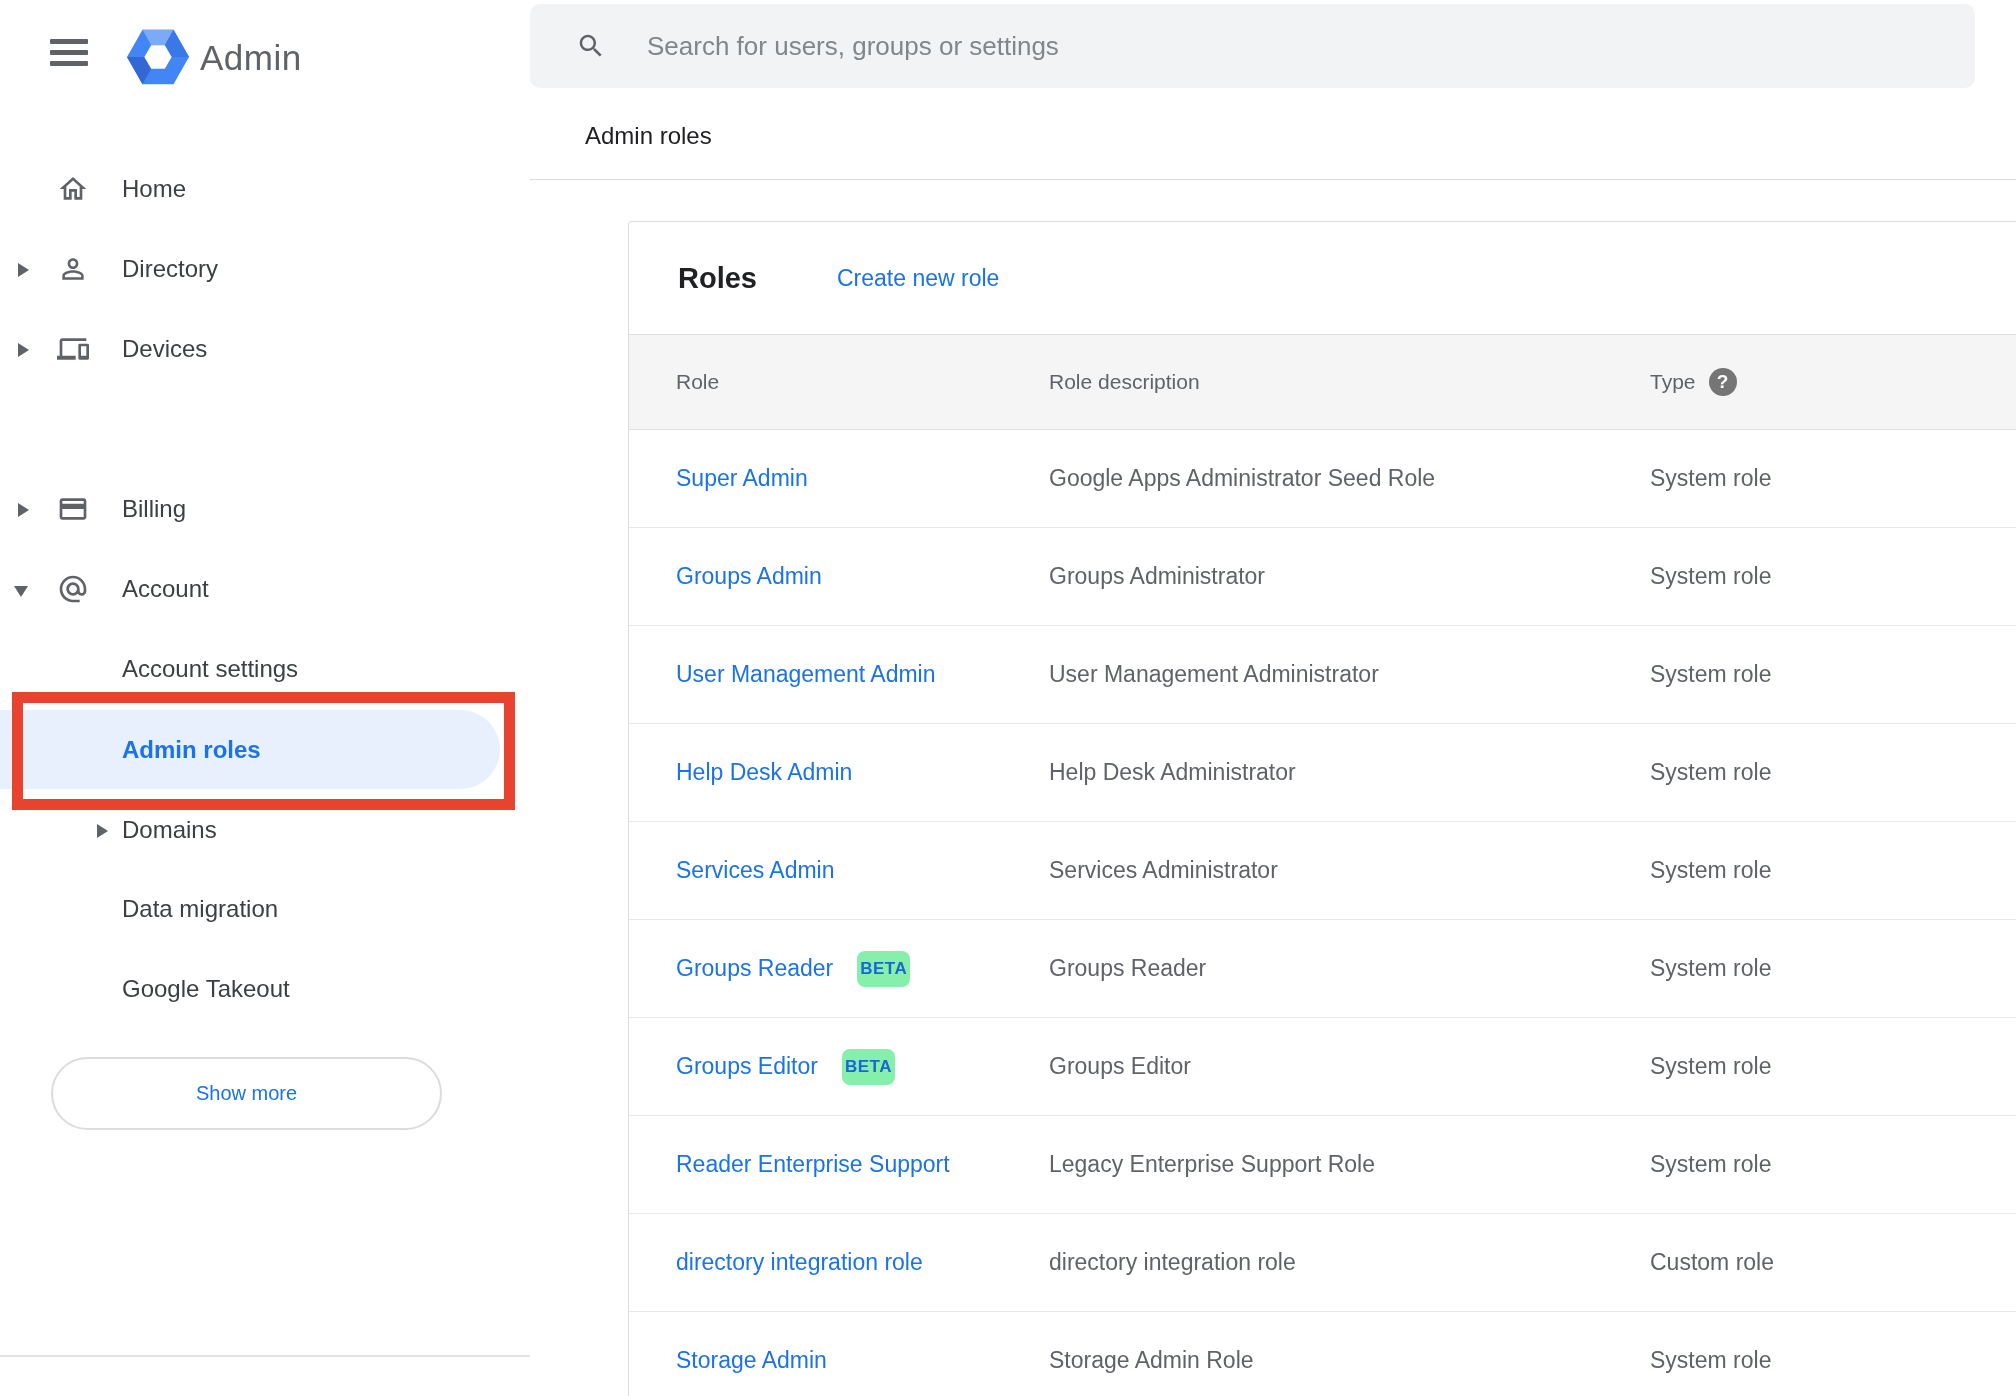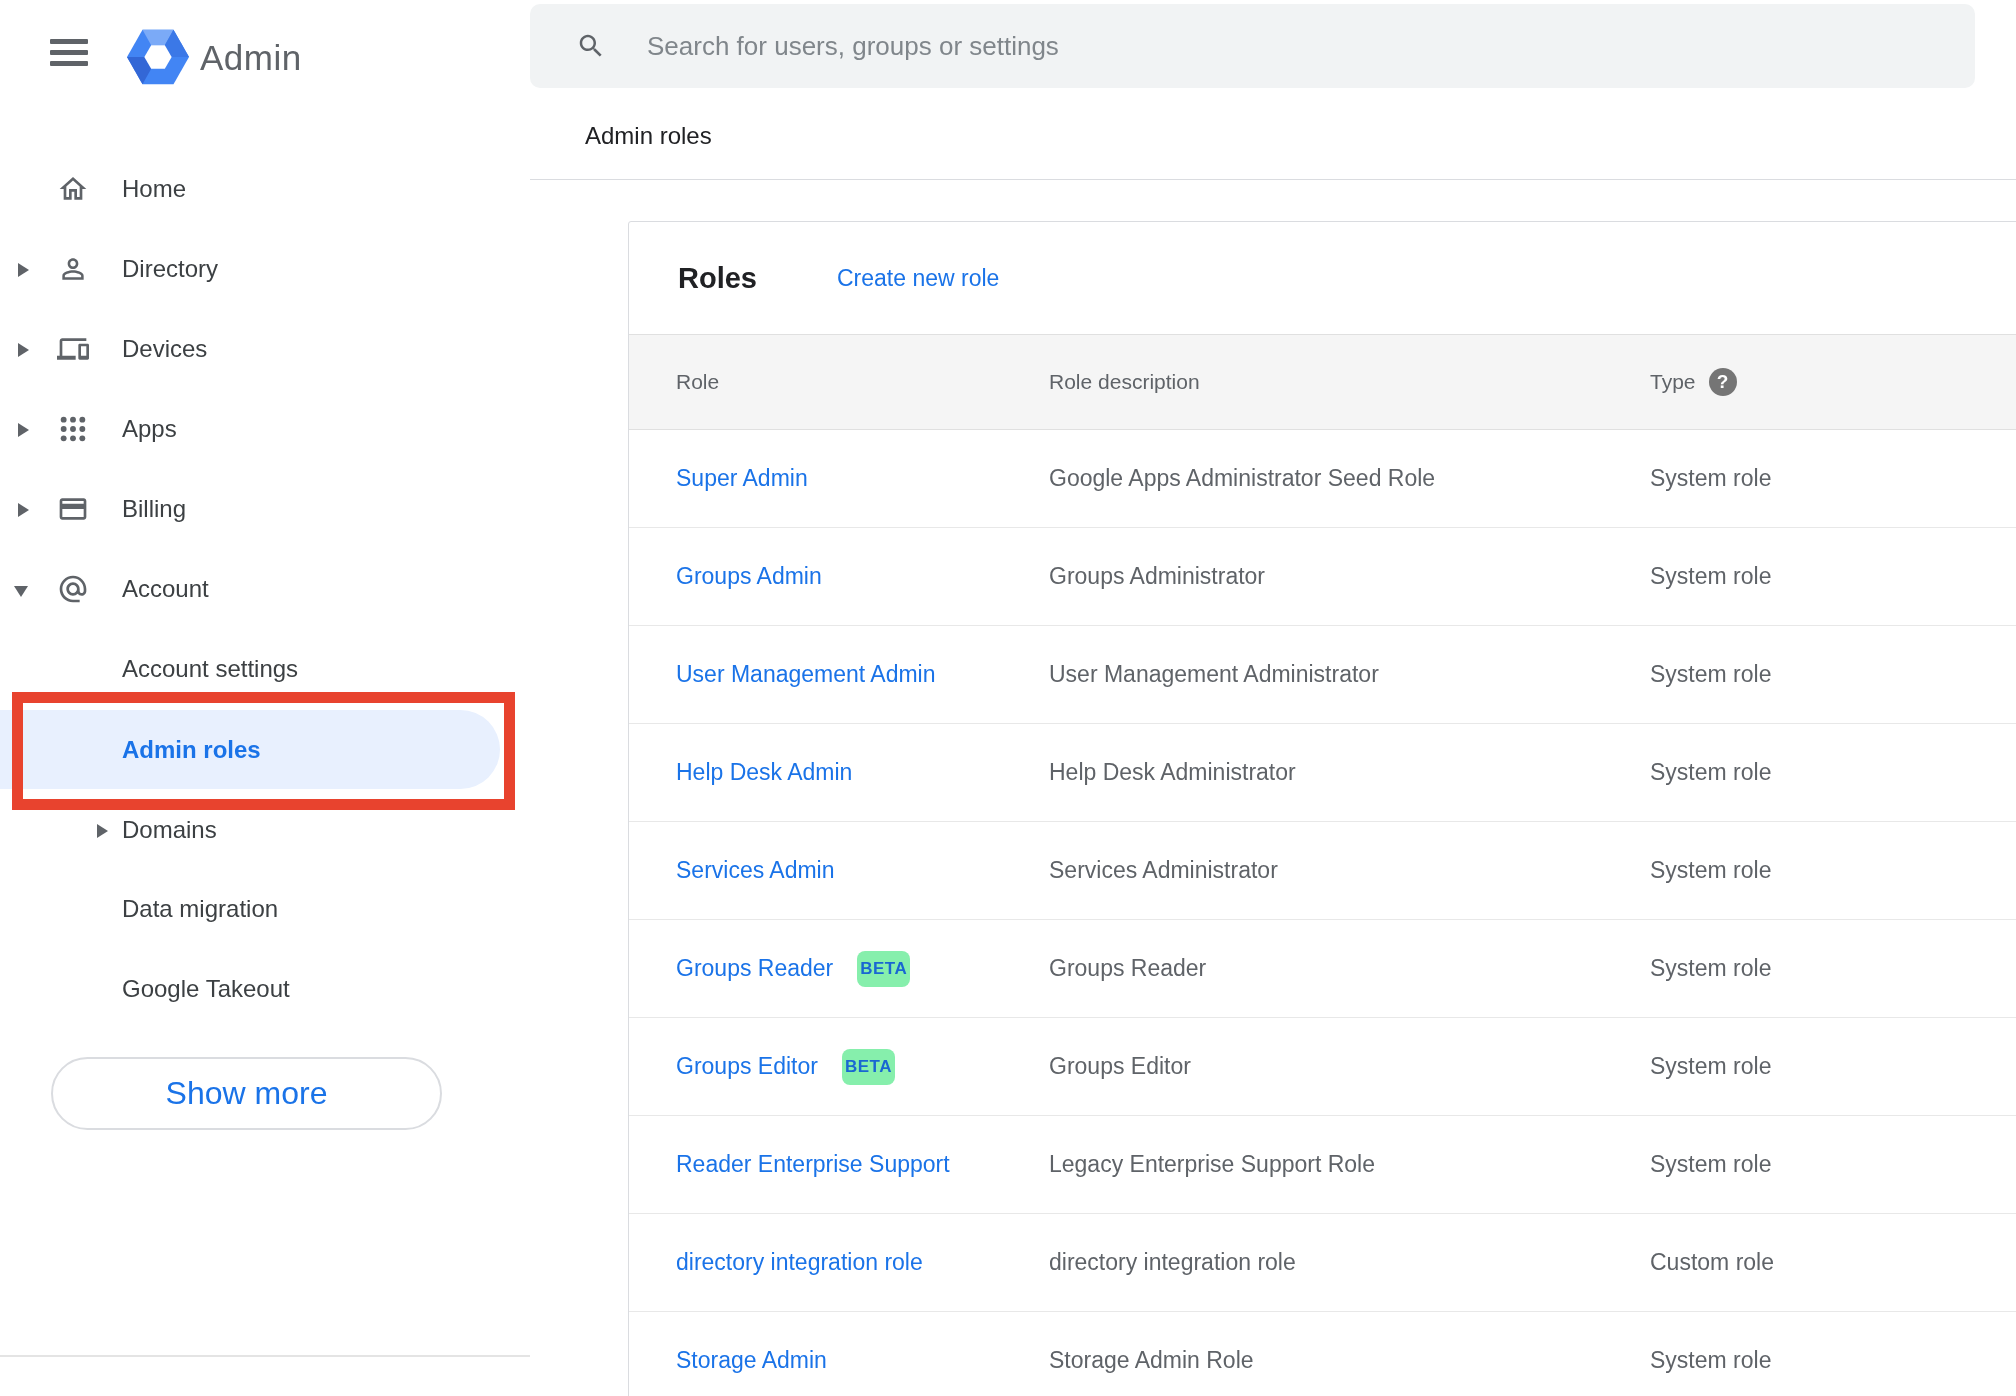--- a/index.html
+++ b/index.html
@@ -23,21 +23,21 @@
   .nav-label { position:absolute; left:122px; top:0; height:80px; line-height:80px; font-size:24px; color:#3c4043; white-space:nowrap; }
   .nav-label.selected { color:#1a73e8; font-weight:bold; }
 
   .pill { position:absolute; left:0; top:698px; width:500px; height:79px;
           background:#e8f0fe; border-radius:0 40px 40px 0; }
   .red-box { position:absolute; left:12px; top:680px; width:503px; height:118px;
              border:11px solid #e8432e; z-index:5; pointer-events:none; }
 
   .show-more { position:absolute; left:51px; top:1045px; width:391px; height:73px;
                border:2px solid #dadce0; border-radius:37px; background:#fff;
-               color:#1a73e8; font-size:32px; font-weight:500; font-family:"Liberation Sans",sans-serif;
+               color:#1a73e8; font-size:20px; font-weight:500; font-family:"Liberation Sans",sans-serif;
                cursor:pointer; text-align:center; line-height:69px; }
   .side-divider { position:absolute; left:0; top:1343px; width:530px; height:2px; background:#e4e4e4; }
   .partial-icon { position:absolute; left:56px; top:1391px; width:36px; height:5px; background:#5f6368; border-radius:2px 2px 0 0; }
 
   
   .searchbar { position:absolute; left:530px; top:4px; width:1445px; height:84px;
                background:#f1f3f4; border-radius:10px; }
   .search-icon { position:absolute; left:46px; top:27px; width:30px; height:30px; fill:#5f6368; }
   .searchbar input { position:absolute; left:117px; top:0; width:1300px; height:84px; border:none; outline:none;
                      background:transparent; font-size:26px; color:#3c4043; font-family:"Liberation Sans",sans-serif; }
@@ -103,35 +103,20 @@
   </div>
 
   <div class="nav-row" style="top:297px">
     <span class="nav-arrow-r" style="left:18px"></span>
     <svg class="nav-icon" viewBox="0 0 24 24">
         <path d="M4 6h18V4H4c-1.1 0-2 .9-2 2v11H0v3h14v-3H4V6zm19 2h-6c-.55 0-1 .45-1 1v10c0 .55.45 1 1 1h6c.55 0 1-.45 1-1V9c0-.55-.45-1-1-1zm-1 9h-4v-7h4v7z"></path>
       </svg>
     <span class="nav-label">Devices</span>
   </div>
 
-  <div class="nav-row" style="top:377px">
-    <span class="nav-arrow-r" style="left:18px"></span>
-    <svg class="nav-icon" viewBox="0 0 24 24">
-      <circle cx="5" cy="5" r="2.2"></circle>
-        <circle cx="12" cy="5" r="2.2"></circle>
-        <circle cx="19" cy="5" r="2.2"></circle>
-      <circle cx="5" cy="12" r="2.2"></circle>
-        <circle cx="12" cy="12" r="2.2"></circle>
-        <circle cx="19" cy="12" r="2.2"></circle>
-      <circle cx="5" cy="19" r="2.2"></circle>
-        <circle cx="12" cy="19" r="2.2"></circle>
-        <circle cx="19" cy="19" r="2.2"></circle>
-    </svg>
-    <span class="nav-label">Apps</span>
-  </div>
 
   <div class="nav-row" style="top:457px">
     <span class="nav-arrow-r" style="left:18px"></span>
     <svg class="nav-icon" viewBox="0 0 24 24">
         <path d="M20 4H4c-1.11 0-1.99.89-1.99 2L2 18c0 1.11.89 2 2 2h16c1.11 0 2-.89 2-2V6c0-1.11-.89-2-2-2zm0 14H4v-6h16v6zm0-10H4V6h16v2z"></path>
       </svg>
     <span class="nav-label">Billing</span>
   </div>
 
   <div class="nav-row" style="top:537px">

